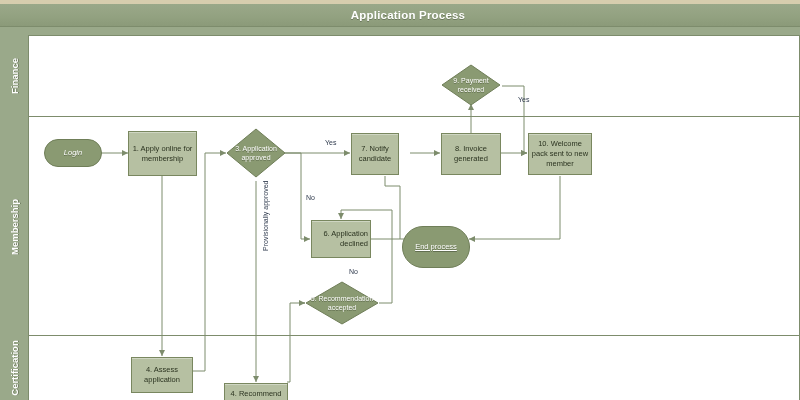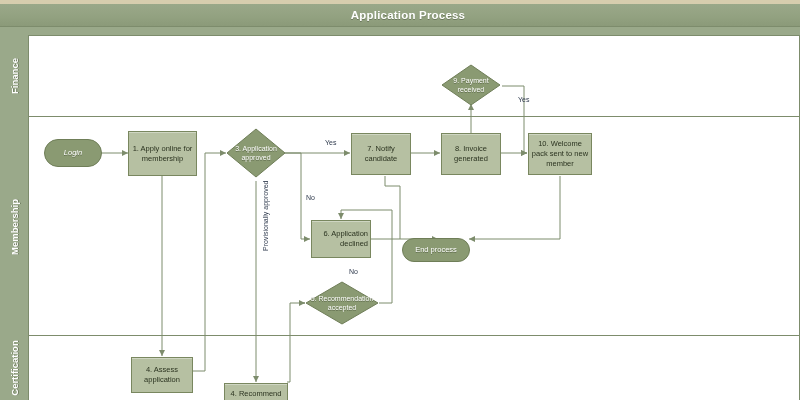--- a/index.html
+++ b/index.html
@@ -237,21 +237,21 @@
     <span>1. Apply online for membership</span>
   </div>
 
   <div class="diamond-wrap" style="left:226px; top:128px; width:60px; height:50px;">
     <svg class="diamond-shape" viewBox="0 0 60 50" preserveAspectRatio="none">
       <polygon points="30,1 59,25 30,49 1,25" fill="#8a9a72" stroke="#6f7e58" stroke-width="1"></polygon>
     </svg>
     <div class="diamond-label">3. Application approved</div>
   </div>
 
-  <div class="node box" style="left:351px; top:133px; width:60px; height:42px;">
+  <div class="node box" style="left:351px; top:133px; width:48px; height:42px;">
     <span>7. Notify candidate</span>
   </div>
 
   <div class="node box" style="left:441px; top:133px; width:60px; height:42px;">
     <span>8. Invoice generated</span>
   </div>
 
   <div class="node box" style="left:528px; top:133px; width:64px; height:42px;">
     <span>10. Welcome pack sent to new member</span>
   </div>
@@ -260,21 +260,21 @@
     <svg class="diamond-shape" viewBox="0 0 60 42" preserveAspectRatio="none">
       <polygon points="30,1 59,21 30,41 1,21" fill="#8a9a72" stroke="#6f7e58" stroke-width="1"></polygon>
     </svg>
     <div class="diamond-label">9. Payment received</div>
   </div>
 
   <div class="node box" style="left:311px; top:220px; width:60px; height:38px;text-align:right;">
     <span>6. Application declined</span>
   </div>
 
-  <div class="node terminator" style="left:402px; top:238px; width:68px; height:24px;">
+  <div class="node terminator" style="left:402px; top:226px; width:68px; height:42px;text-decoration:underline;">
     <span>End process</span>
   </div>
 
   <div class="diamond-wrap" style="left:305px; top:281px; width:74px; height:44px;">
     <svg class="diamond-shape" viewBox="0 0 74 44" preserveAspectRatio="none">
       <polygon points="37,1 73,22 37,43 1,22" fill="#8a9a72" stroke="#6f7e58" stroke-width="1"></polygon>
     </svg>
     <div class="diamond-label">5. Recommendation accepted</div>
   </div>
 

